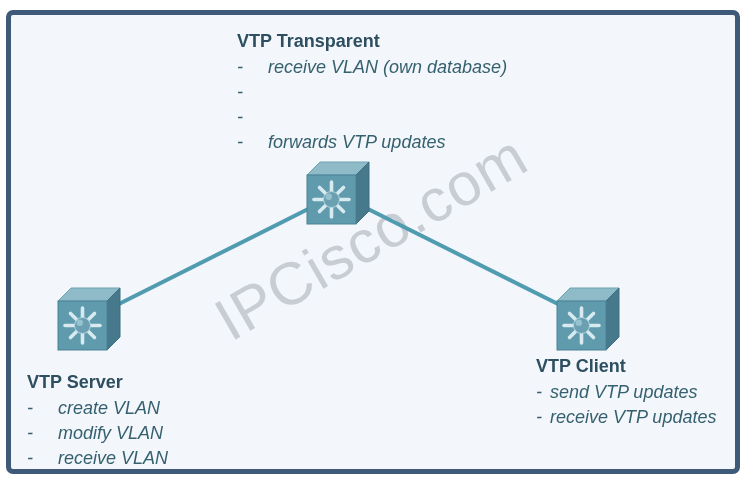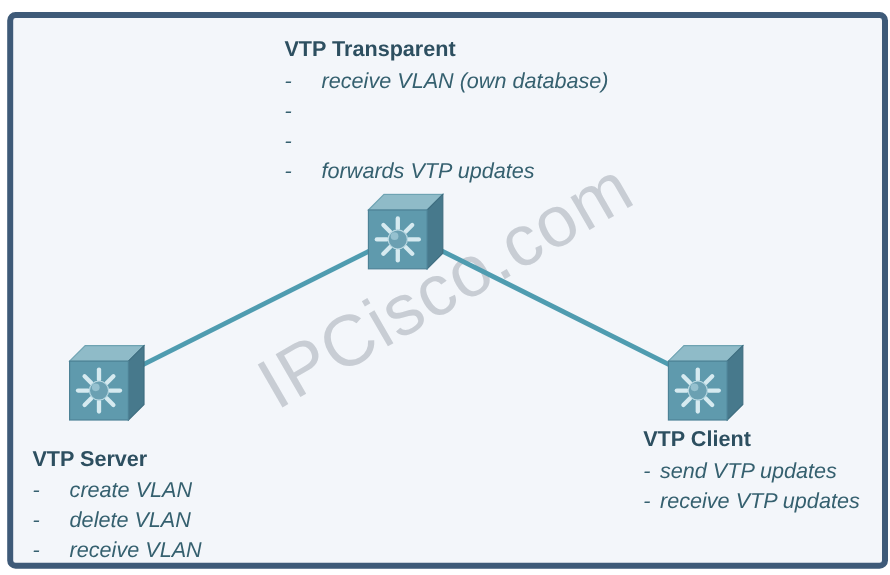--- a/index.html
+++ b/index.html
@@ -170,21 +170,21 @@
   </div>
 
   <div class="node-label label-server">
     <div class="node-title">VTP Server</div>
     <div class="node-row">
       <span class="dash dash-wide">-</span>
       <span>create VLAN</span>
     </div>
     <div class="node-row">
       <span class="dash dash-wide">-</span>
-      <span>delete VLAN</span>
+      <span>modify VLAN</span>
     </div>
     <div class="node-row">
       <span class="dash dash-wide">-</span>
       <span>receive VLAN</span>
     </div>
   </div>
 
   <div class="node-label label-client">
     <div class="node-title">VTP Client</div>
     <div class="node-row">

